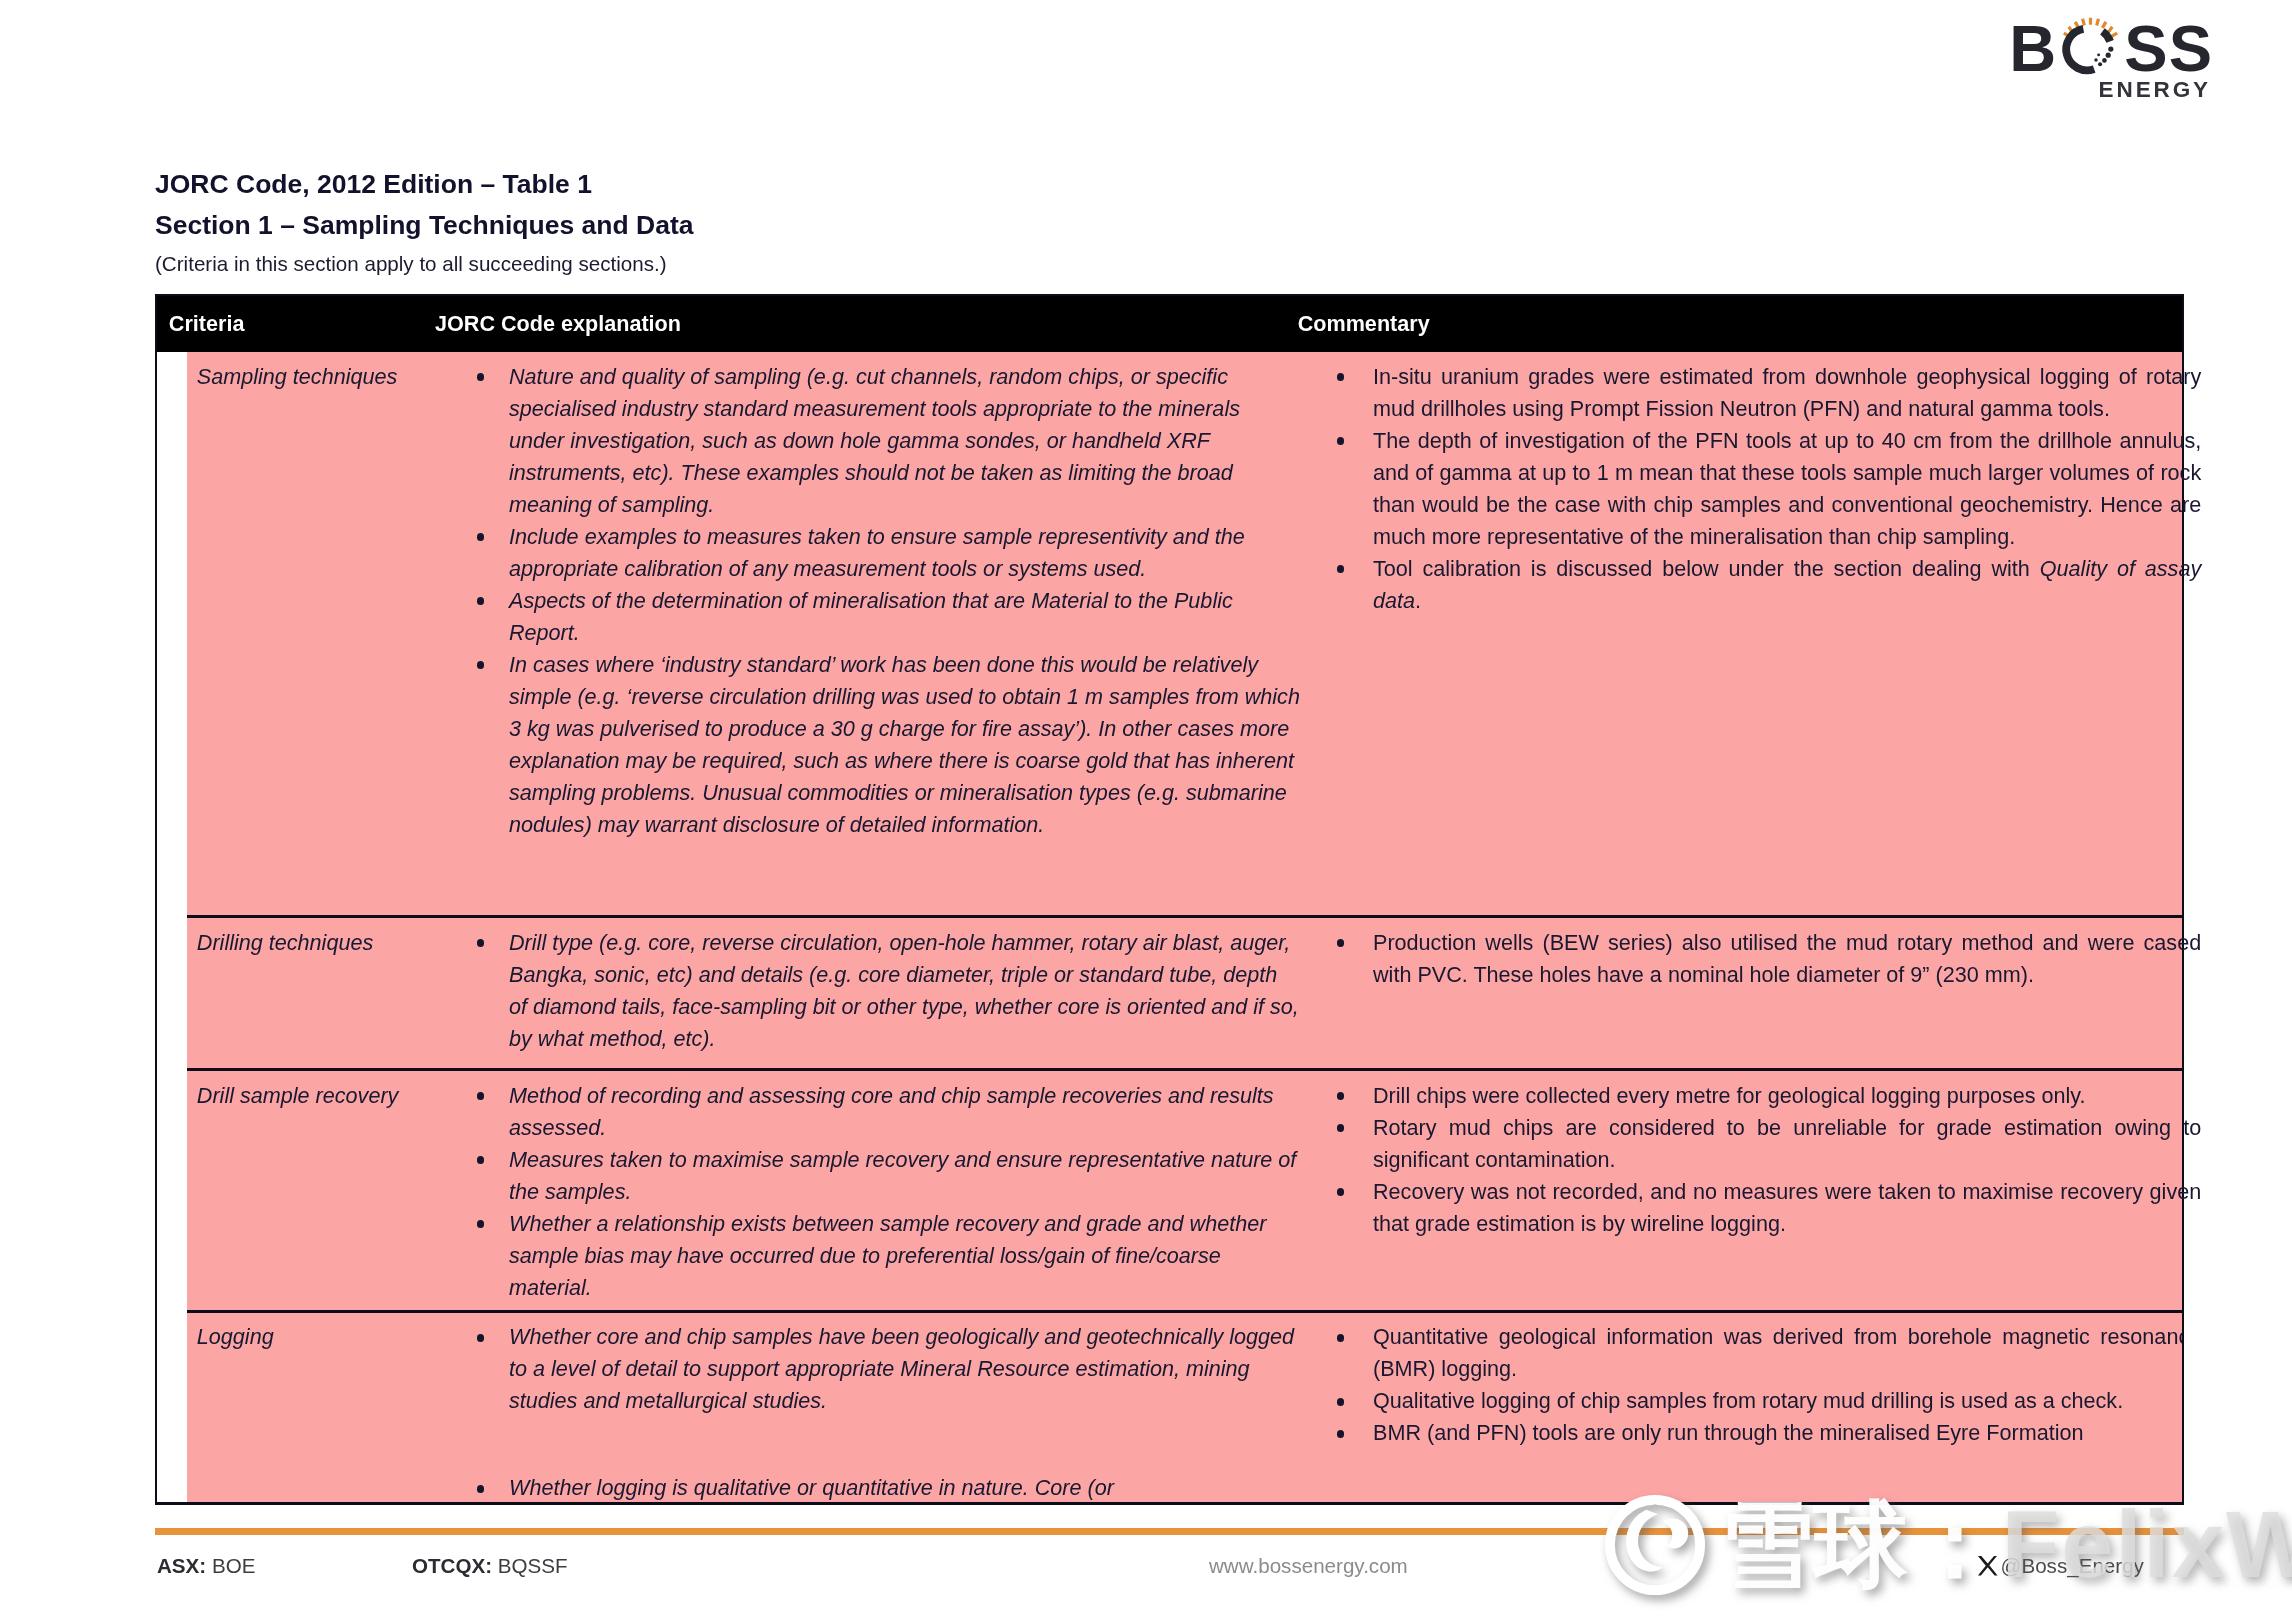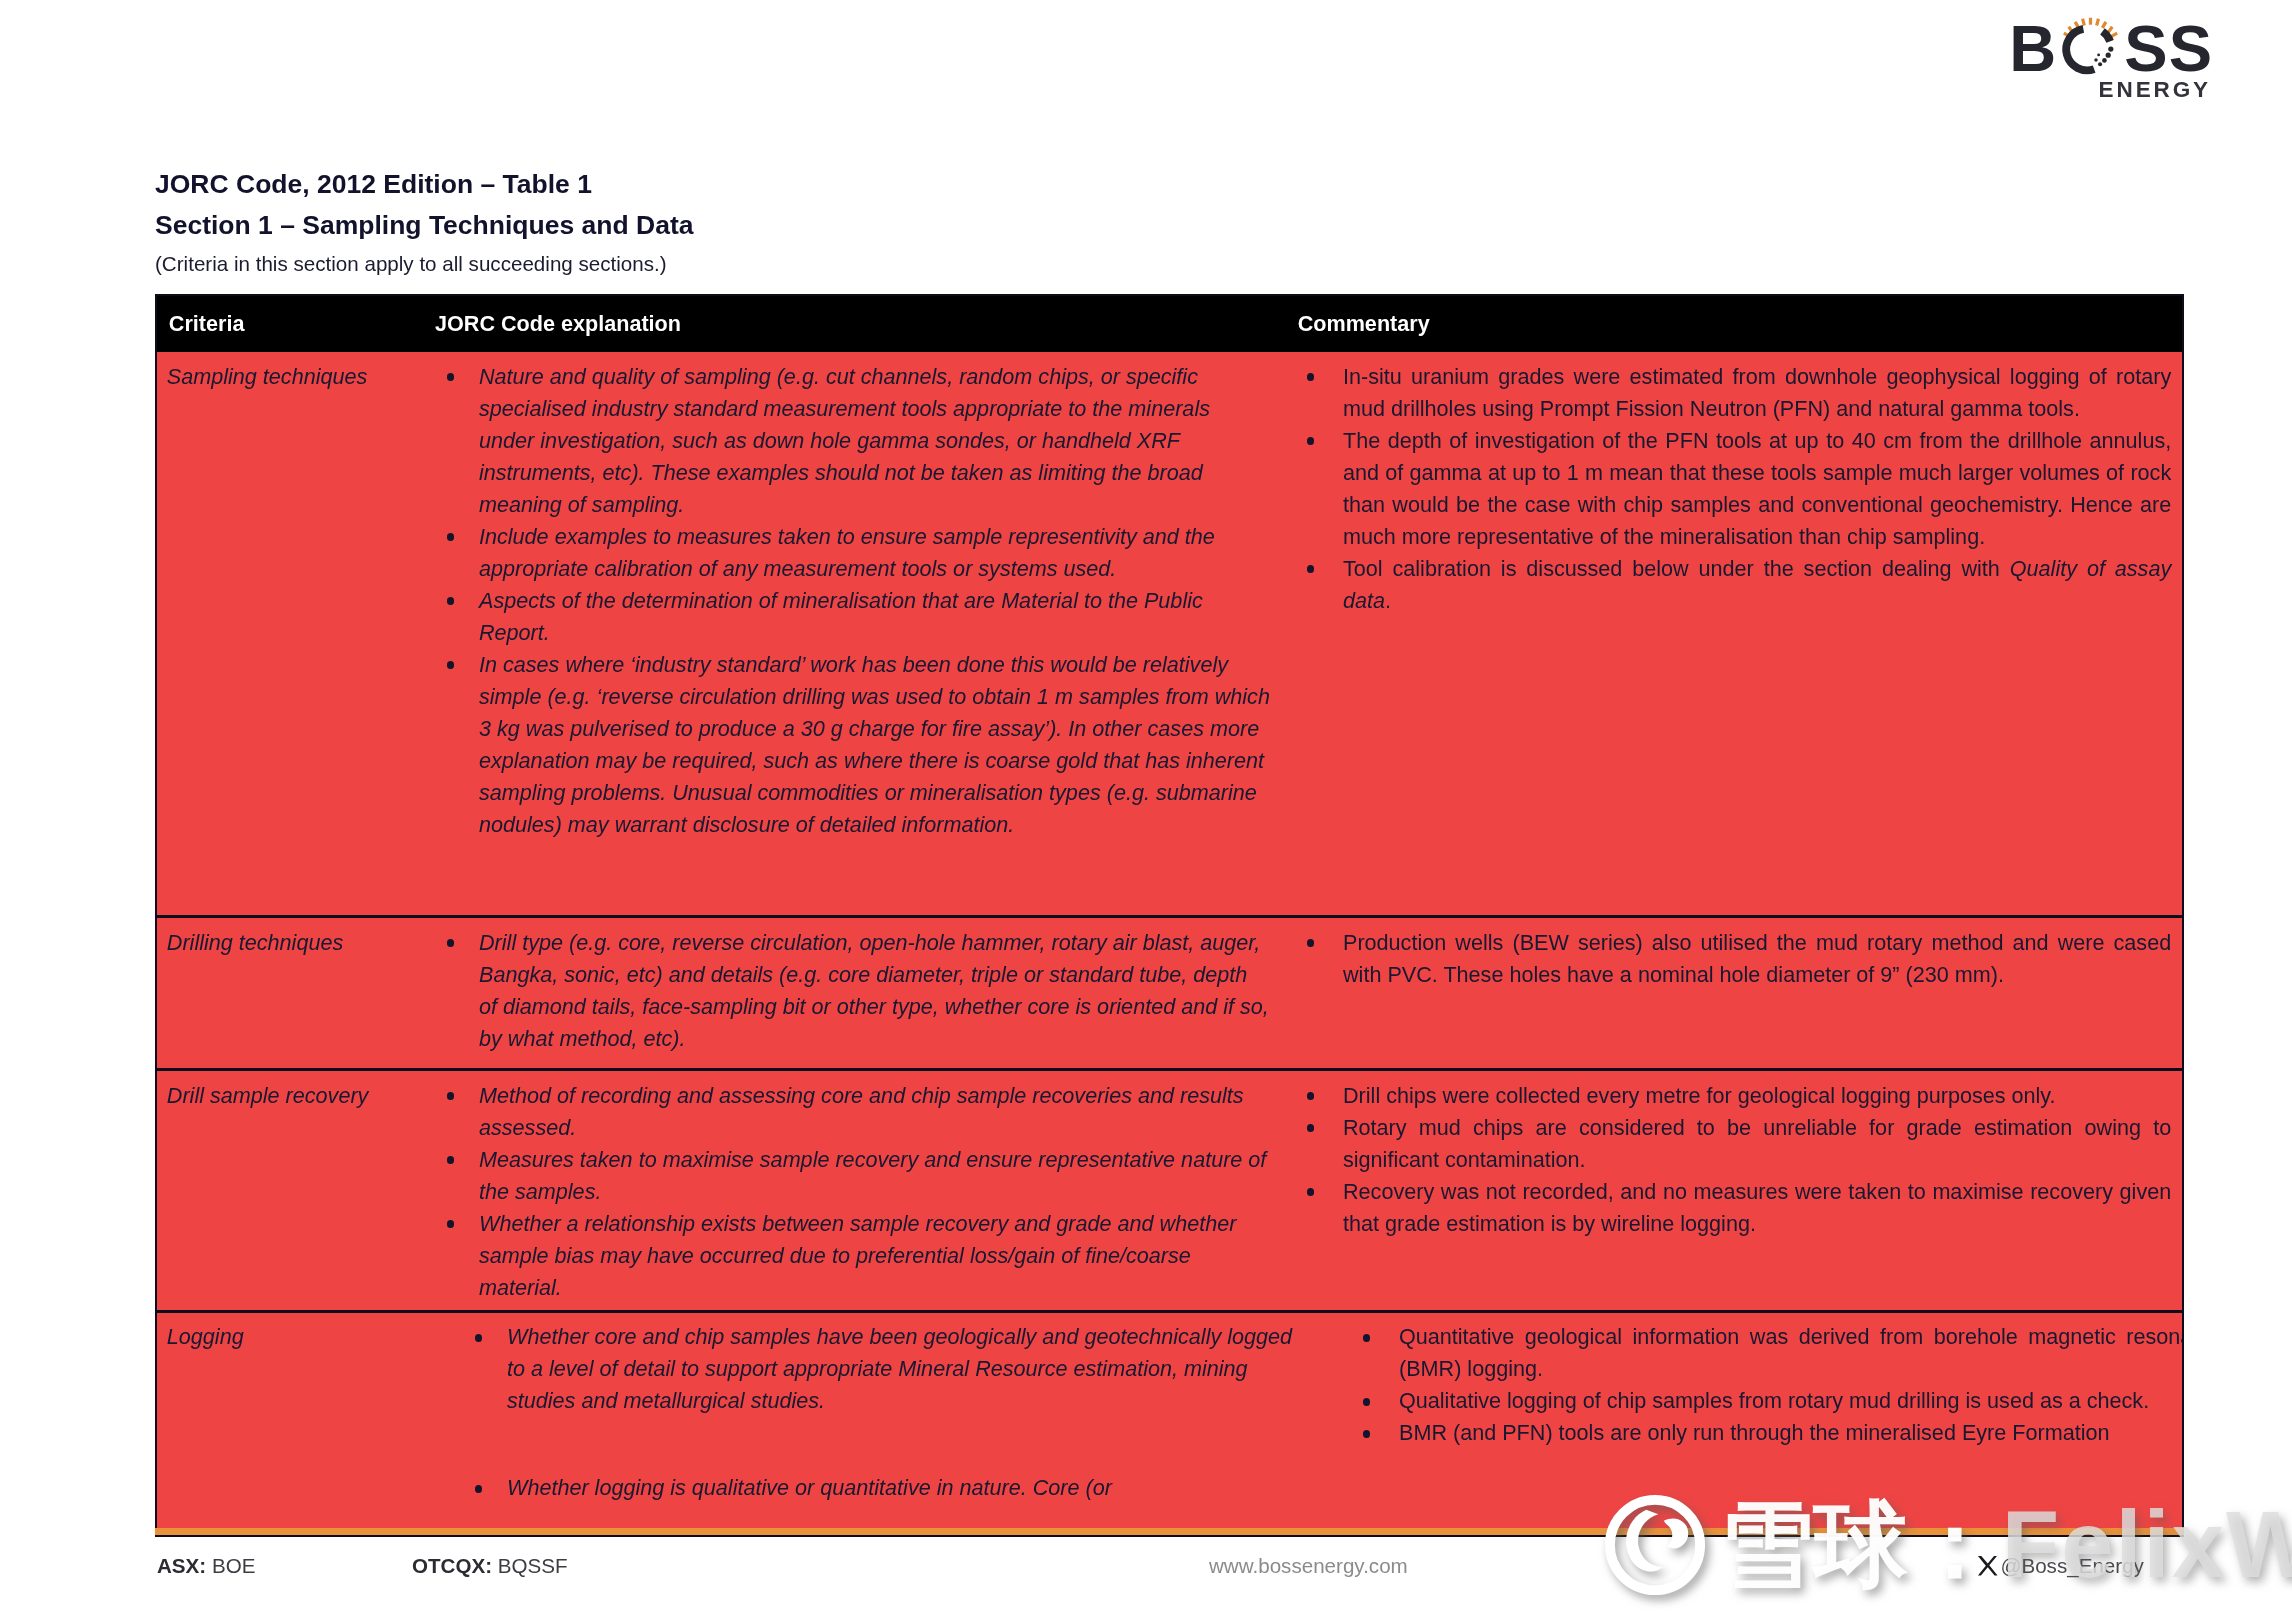--- a/index.html
+++ b/index.html
@@ -26,26 +26,26 @@
   .tablewrap { position:absolute; left:155px; top:294px; width:2029px; border:2.9px solid #0c0c1c; border-bottom-width:3.9px; }
   .thead {
     display:grid; grid-template-columns:276px 851px 899px;
     background:#000000; color:#ffffff; height:56px; align-items:center;
     font-size:21.6px; font-weight:bold;
   }
   .thead .hc1 { padding-left:11.8px; }
   .thead .hc2 { padding-left:2px; }
   .thead .hc3 { padding-left:13.7px; }
 
-  .trow { display:grid; grid-template-columns:276px 851px 899px; background:#ef4444; }
+  .trow { display:grid; grid-template-columns:276px 851px 899px; background:#fca5a5;margin-left:30px; }
   #tbody .trow + .trow { border-top:3.9px solid #0c0c1c; }
   #tbody .trow:nth-child(1) { min-height:563px; }
   #tbody .trow:nth-child(2) { min-height:153px; }
   #tbody .trow:nth-child(3) { min-height:233px; }
-  #tbody .trow:nth-child(4) { height:224px; overflow:hidden;gap:28px; }
+  #tbody .trow:nth-child(4) { height:192px; overflow:hidden; }
 
   .cell-criteria { font-style:italic; font-size:21.6px; line-height:32px; padding:8.8px 5.9px 0 9.8px; }
 
   ul.blist { list-style:none; margin:0; padding:8.8px 0 5.9px 0; }
   .blist li { position:relative; font-size:21.6px; line-height:32px; }
   .blist li::before {
     content:""; position:absolute; width:7.8px; height:7.8px; border-radius:50%;
     background:#14142c; top:12.7px;
   }
   ul.jorc li { font-style:italic; padding-left:46px; padding-right:13.7px; }

